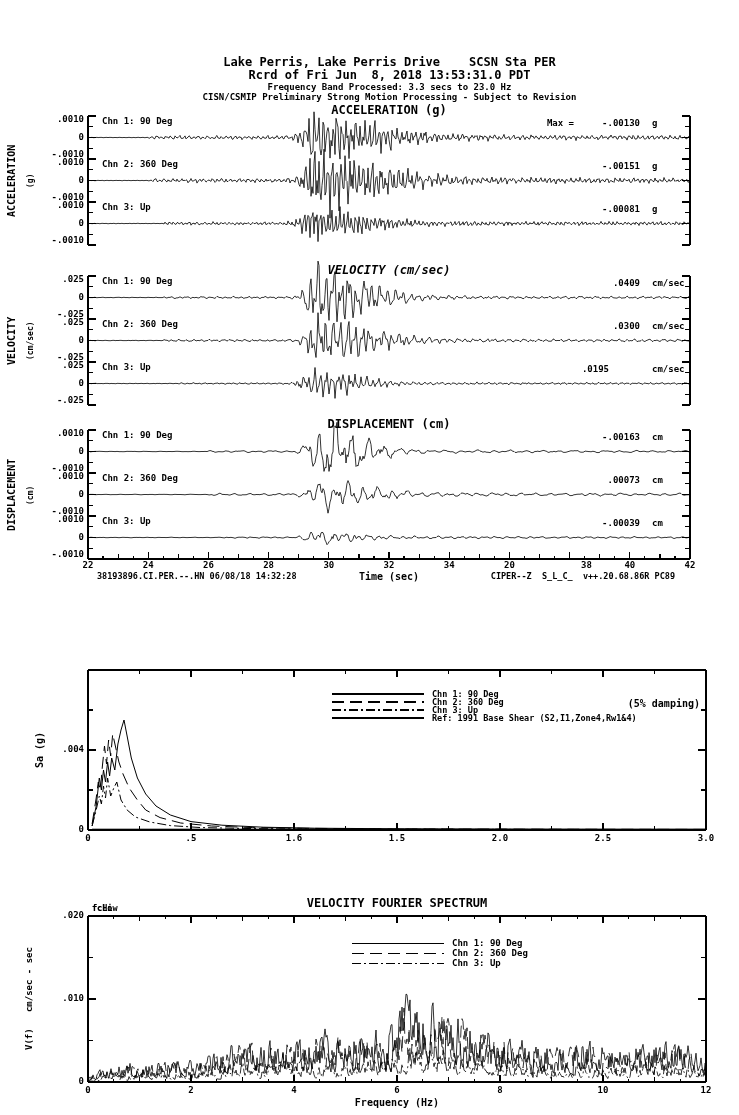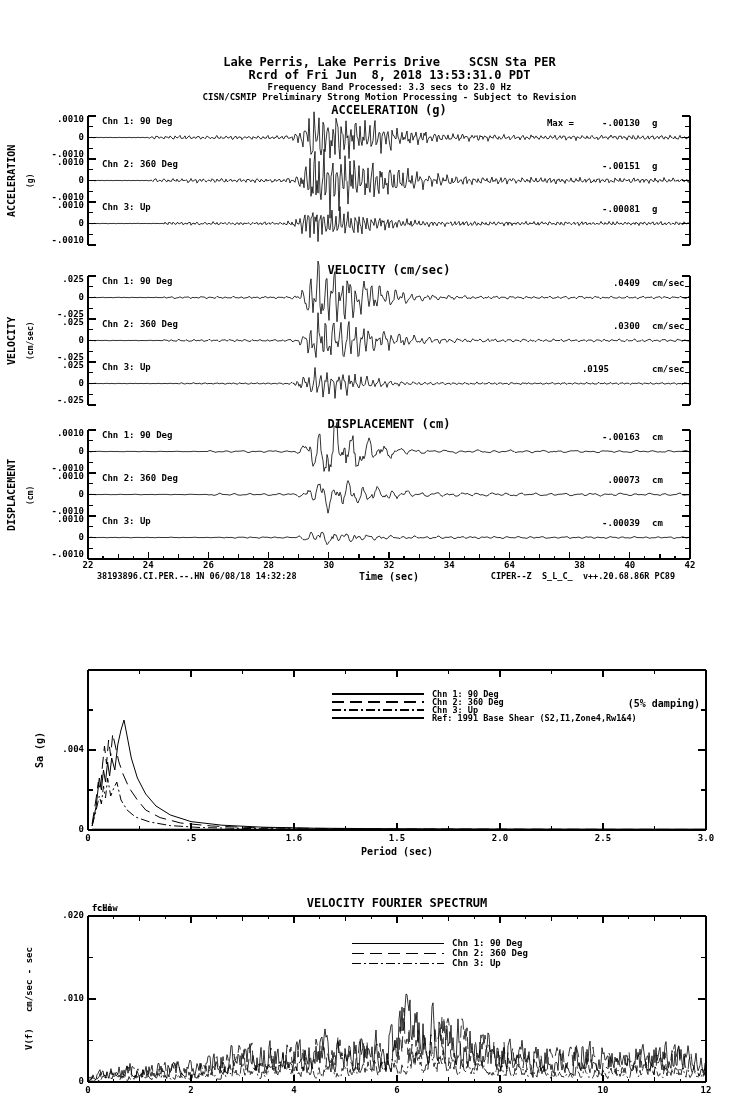--- a/index.html
+++ b/index.html
@@ -301,49 +301,49 @@
       <line x1="352" y1="953.5" x2="444" y2="953.5" stroke="#000" stroke-width="1.1" shape-rendering="crispEdges" stroke-dasharray="12,6"></line>
       <line x1="352" y1="963.5" x2="444" y2="963.5" stroke="#000" stroke-width="1.1" shape-rendering="crispEdges" stroke-dasharray="9,3,2,3"></line>
     </svg>
 
   <div class="t s12 ctr" style="left:20px;top:56px;width:739px;">Lake Perris, Lake Perris Drive    SCSN Sta PER</div>
   <div class="t s12 ctr" style="left:20px;top:69px;width:739px;">Rcrd of Fri Jun  8, 2018 13:53:31.0 PDT</div>
   <div class="t s9 ctr" style="left:20px;top:83px;width:739px;">Frequency Band Processed: 3.3 secs to 23.0 Hz</div>
   <div class="t s9 ctr" style="left:20px;top:93px;width:739px;">CISN/CSMIP Preliminary Strong Motion Processing - Subject to Revision</div>
 
   <div class="t s11 ctr" style="left:88px;top:104px;width:602px;">ACCELERATION (g)</div>
-  <div class="t s11 ctr" style="left:88px;top:264px;width:602px;">VELOCITY (cm/sec)</div>
+  <div class="t s11 ctr" style="left:88px;top:264px;width:602px;font-style:italic;">VELOCITY (cm/sec)</div>
   <div class="t s11 ctr" style="left:88px;top:418px;width:602px;">DISPLACEMENT (cm)</div>
 
   <div class="rot" style="left:6px;top:116px;height:130px;font-size:10px;">ACCELERATION</div>
   <div class="rot" style="left:26px;top:116px;height:130px;font-size:8px;">(g)</div>
   <div class="rot" style="left:6px;top:276px;height:130px;font-size:10px;">VELOCITY</div>
   <div class="rot" style="left:26px;top:276px;height:130px;font-size:8px;">(cm/sec)</div>
   <div class="rot" style="left:6px;top:430px;height:130px;font-size:10px;">DISPLACEMENT</div>
   <div class="rot" style="left:26px;top:430px;height:130px;font-size:8px;">(cm)</div>
 
   <div class="t s10 ctr" style="left:88px;top:571px;width:602px;">Time (sec)</div>
   <div class="t s85" style="left:97px;top:572px;text-align:right;">38193896.CI.PER.--.HN 06/08/18 14:32:28</div>
   <div class="t s85 rgt" style="left:430px;top:572px;width:245px;">CIPER--Z  S_L_C_  v++.20.68.86R PC89</div>
 
   <div class="t s10 rgt" style="left:480px;top:678px;width:220px;margin-top:20px;">(5% damping)</div>
   <div class="t s85" style="left:432px;top:690px;">Chn 1: 90 Deg</div>
   <div class="t s85" style="left:432px;top:698px;">Chn 2: 360 Deg</div>
   <div class="t s85" style="left:432px;top:706px;">Chn 3: Up</div>
   <div class="t s85" style="left:432px;top:714px;">Ref: 1991 Base Shear (S2,I1,Zone4,Rw1&amp;4)</div>
   <div class="rot" style="left:34px;top:670px;height:160px;font-size:10px;">Sa (g)</div>
-  <div class="t s10 ctr" style="left:88px;top:846px;width:618px;">Period (sec)</div>
 
   <div class="t s11 ctr" style="left:88px;top:897px;width:618px;">VELOCITY FOURIER SPECTRUM</div>
   <div class="t s85" style="left:92px;top:904px;">fcLow</div>
   <div class="t s85" style="left:92px;top:904px;">fcHi</div>
   <div class="t s9" style="left:452px;top:939px;">Chn 1: 90 Deg</div>
   <div class="t s9" style="left:452px;top:949px;">Chn 2: 360 Deg</div>
   <div class="t s9" style="left:452px;top:959px;">Chn 3: Up</div>
   <div class="rot" style="left:24px;top:916px;height:166px;font-size:9px;">V(f)   cm/sec - sec</div>
+  <div class="t s10 ctr" style="left:88px;top:1097px;width:618px;">Frequency (Hz)</div>
 <span class="t s9" style="left:36px;top:115px;width:48px;text-align:right">.0010</span>
     <span class="t s9" style="left:36px;top:132.5px;width:48px;text-align:right">0</span>
     <span class="t s9" style="left:36px;top:150px;width:48px;text-align:right">-.0010</span>
     <span class="t s9" style="left:102px;top:117px">Chn 1: 90 Deg</span>
     <span class="t s9" style="left:520px;top:119px;width:54px;text-align:right">Max =</span>
     <span class="t s9" style="left:578px;top:119px;width:62px;text-align:right">-.00130</span>
     <span class="t s9" style="left:652px;top:119px">g</span>
     <span class="t s9" style="left:36px;top:158px;width:48px;text-align:right">.0010</span>
     <span class="t s9" style="left:36px;top:175.5px;width:48px;text-align:right">0</span>
     <span class="t s9" style="left:36px;top:193px;width:48px;text-align:right">-.0010</span>
@@ -392,22 +392,22 @@
     <span class="t s9" style="left:102px;top:517px">Chn 3: Up</span>
     <span class="t s9" style="left:578px;top:519px;width:62px;text-align:right">-.00039</span>
     <span class="t s9" style="left:652px;top:519px">cm</span>
     <span class="t s9" style="left:70px;top:561px;width:36px;text-align:center">22</span>
     <span class="t s9" style="left:130.2px;top:561px;width:36px;text-align:center">24</span>
     <span class="t s9" style="left:190.4px;top:561px;width:36px;text-align:center">26</span>
     <span class="t s9" style="left:250.60000000000002px;top:561px;width:36px;text-align:center">28</span>
     <span class="t s9" style="left:310.8px;top:561px;width:36px;text-align:center">30</span>
     <span class="t s9" style="left:371px;top:561px;width:36px;text-align:center">32</span>
     <span class="t s9" style="left:431.20000000000005px;top:561px;width:36px;text-align:center">34</span>
-    <span class="t s9" style="left:491.40000000000003px;top:561px;width:36px;text-align:center">64</span>
-    <span class="t s9" style="left:549px;top:561px;width:36px;text-align:right">38</span>
+    <span class="t s9" style="left:491.40000000000003px;top:561px;width:36px;text-align:center">20</span>
+    <span class="t s9" style="left:581px;top:561px;width:36px;text-align:left">38</span>
     <span class="t s9" style="left:611.8000000000001px;top:561px;width:36px;text-align:center">40</span>
     <span class="t s9" style="left:672px;top:561px;width:36px;text-align:center">42</span>
     <span class="t s9" style="left:36px;top:745px;width:48px;text-align:right">.004</span>
     <span class="t s9" style="left:36px;top:825px;width:48px;text-align:right">0</span>
     <span class="t s9" style="left:70px;top:834px;width:36px;text-align:center">0</span>
     <span class="t s9" style="left:173px;top:834px;width:36px;text-align:center">.5</span>
     <span class="t s9" style="left:276px;top:834px;width:36px;text-align:center">1.6</span>
     <span class="t s9" style="left:379px;top:834px;width:36px;text-align:center">1.5</span>
     <span class="t s9" style="left:482px;top:834px;width:36px;text-align:center">2.0</span>
     <span class="t s9" style="left:585px;top:834px;width:36px;text-align:center">2.5</span>

